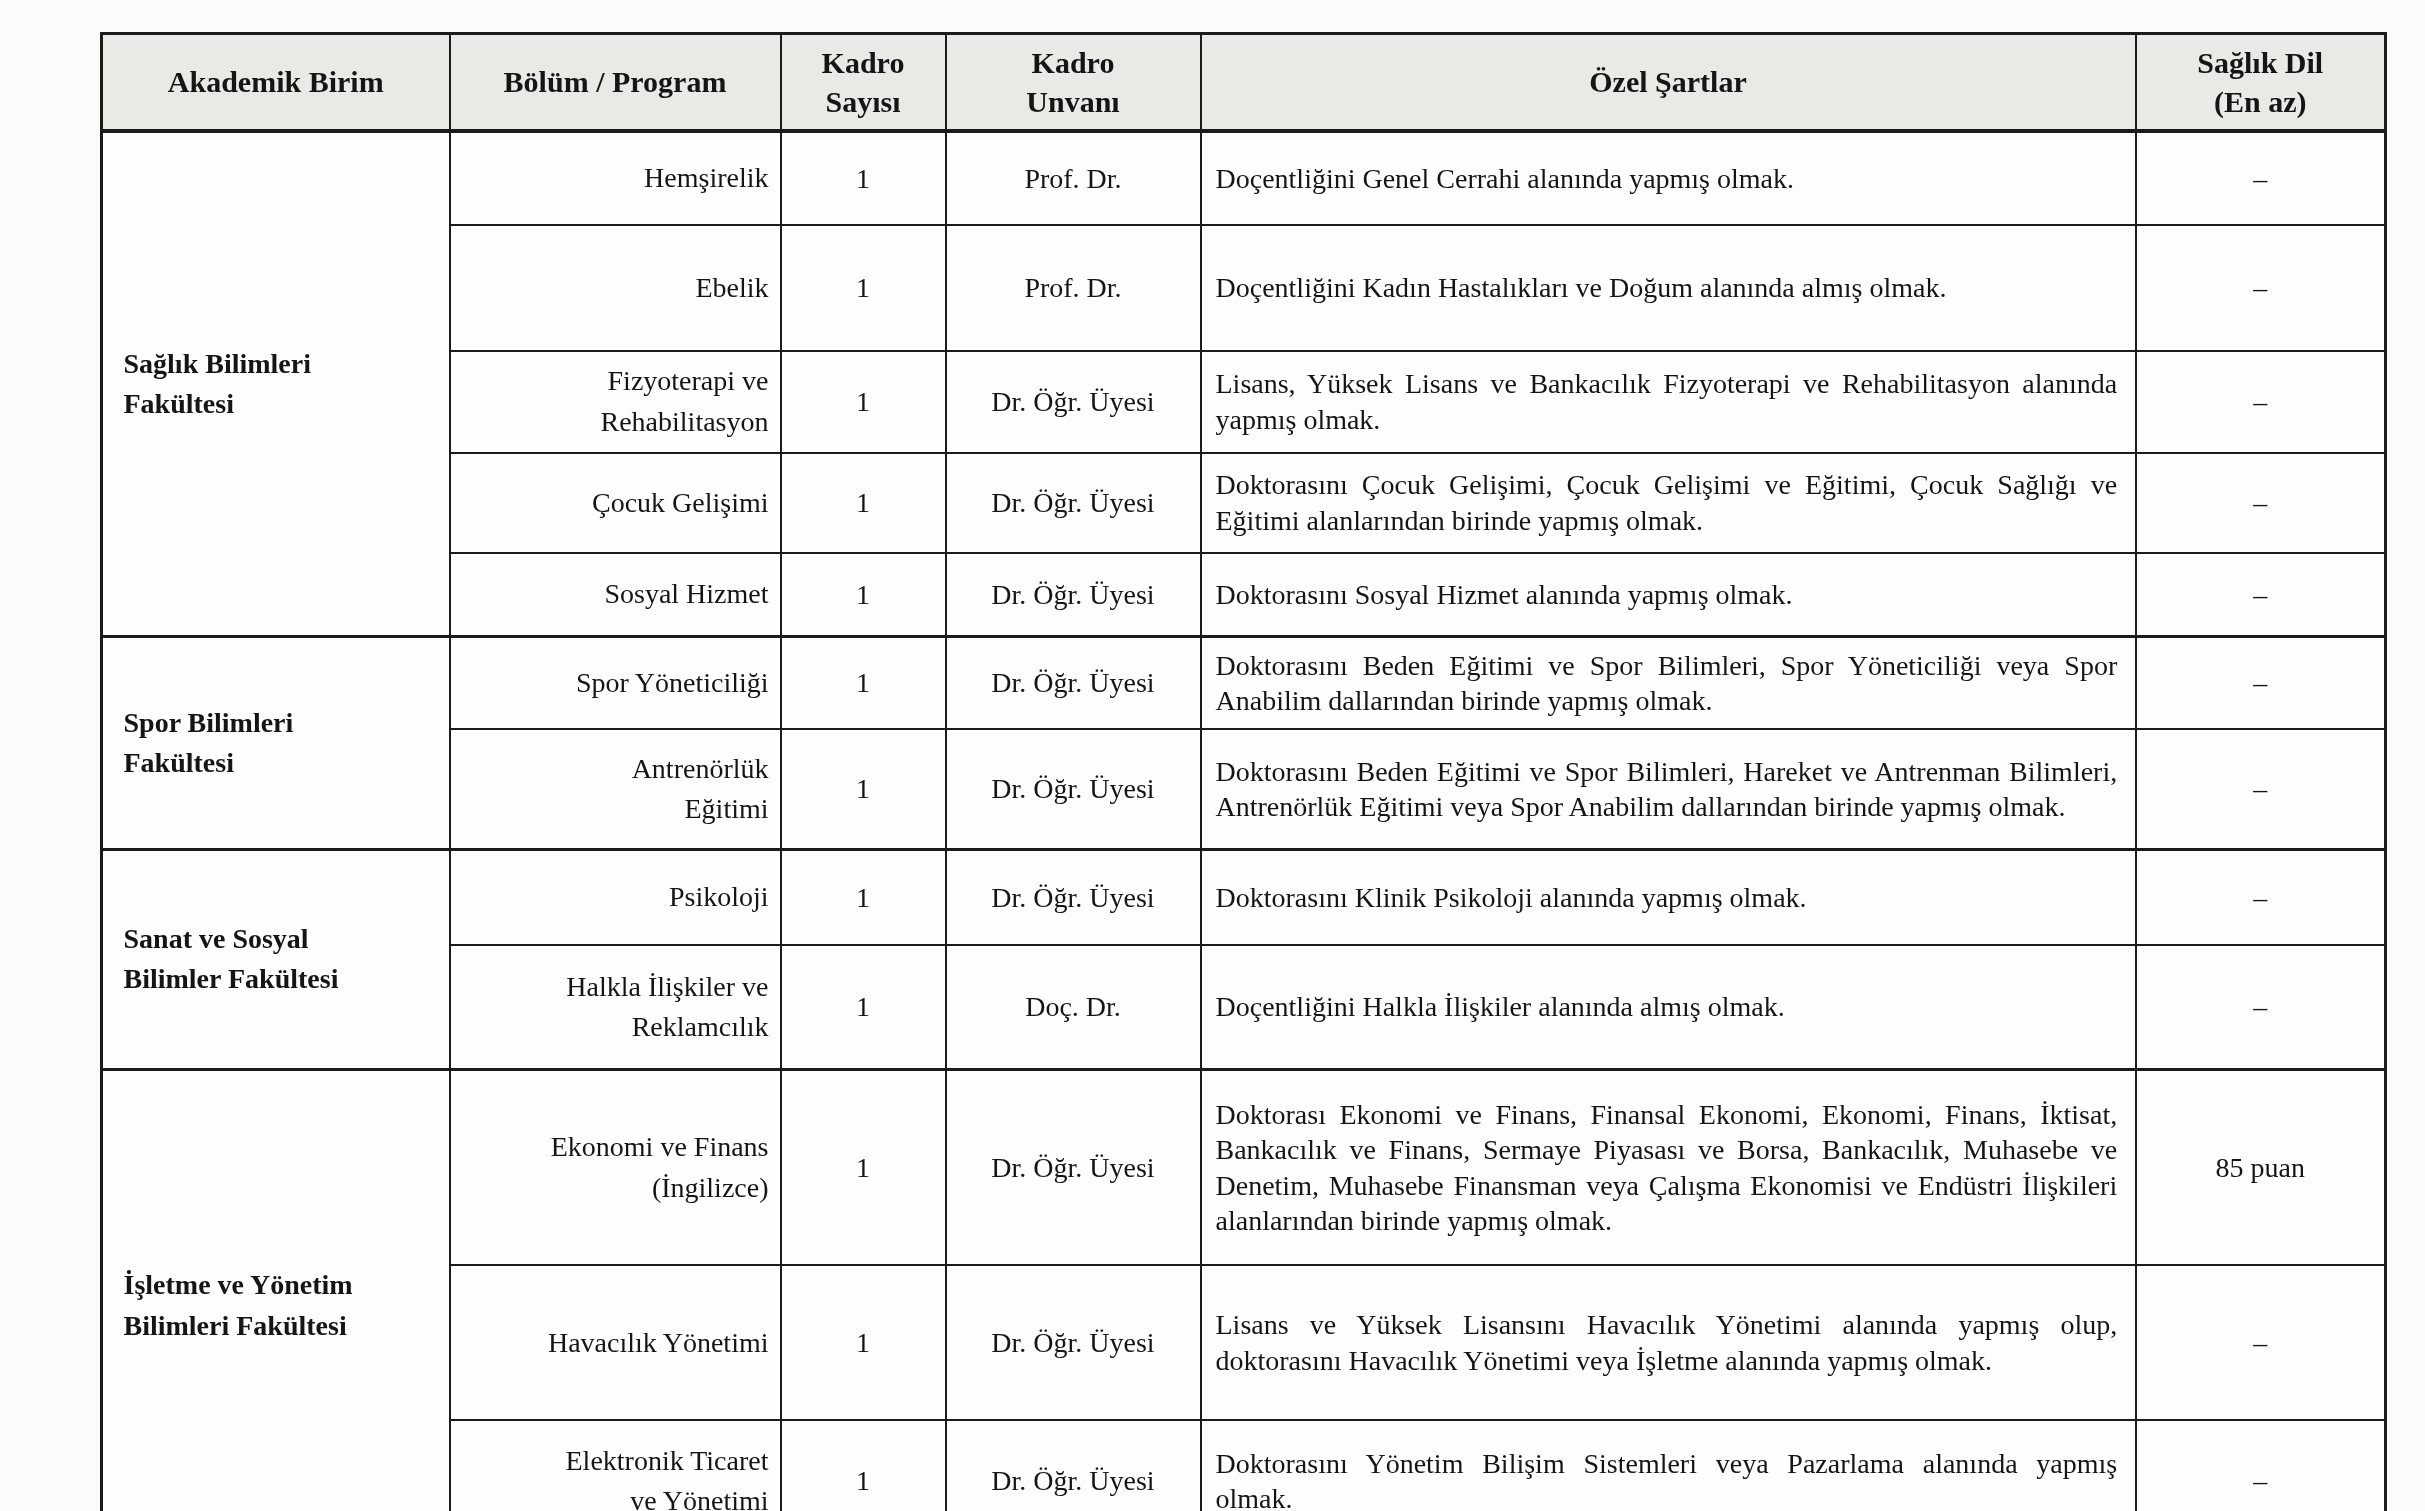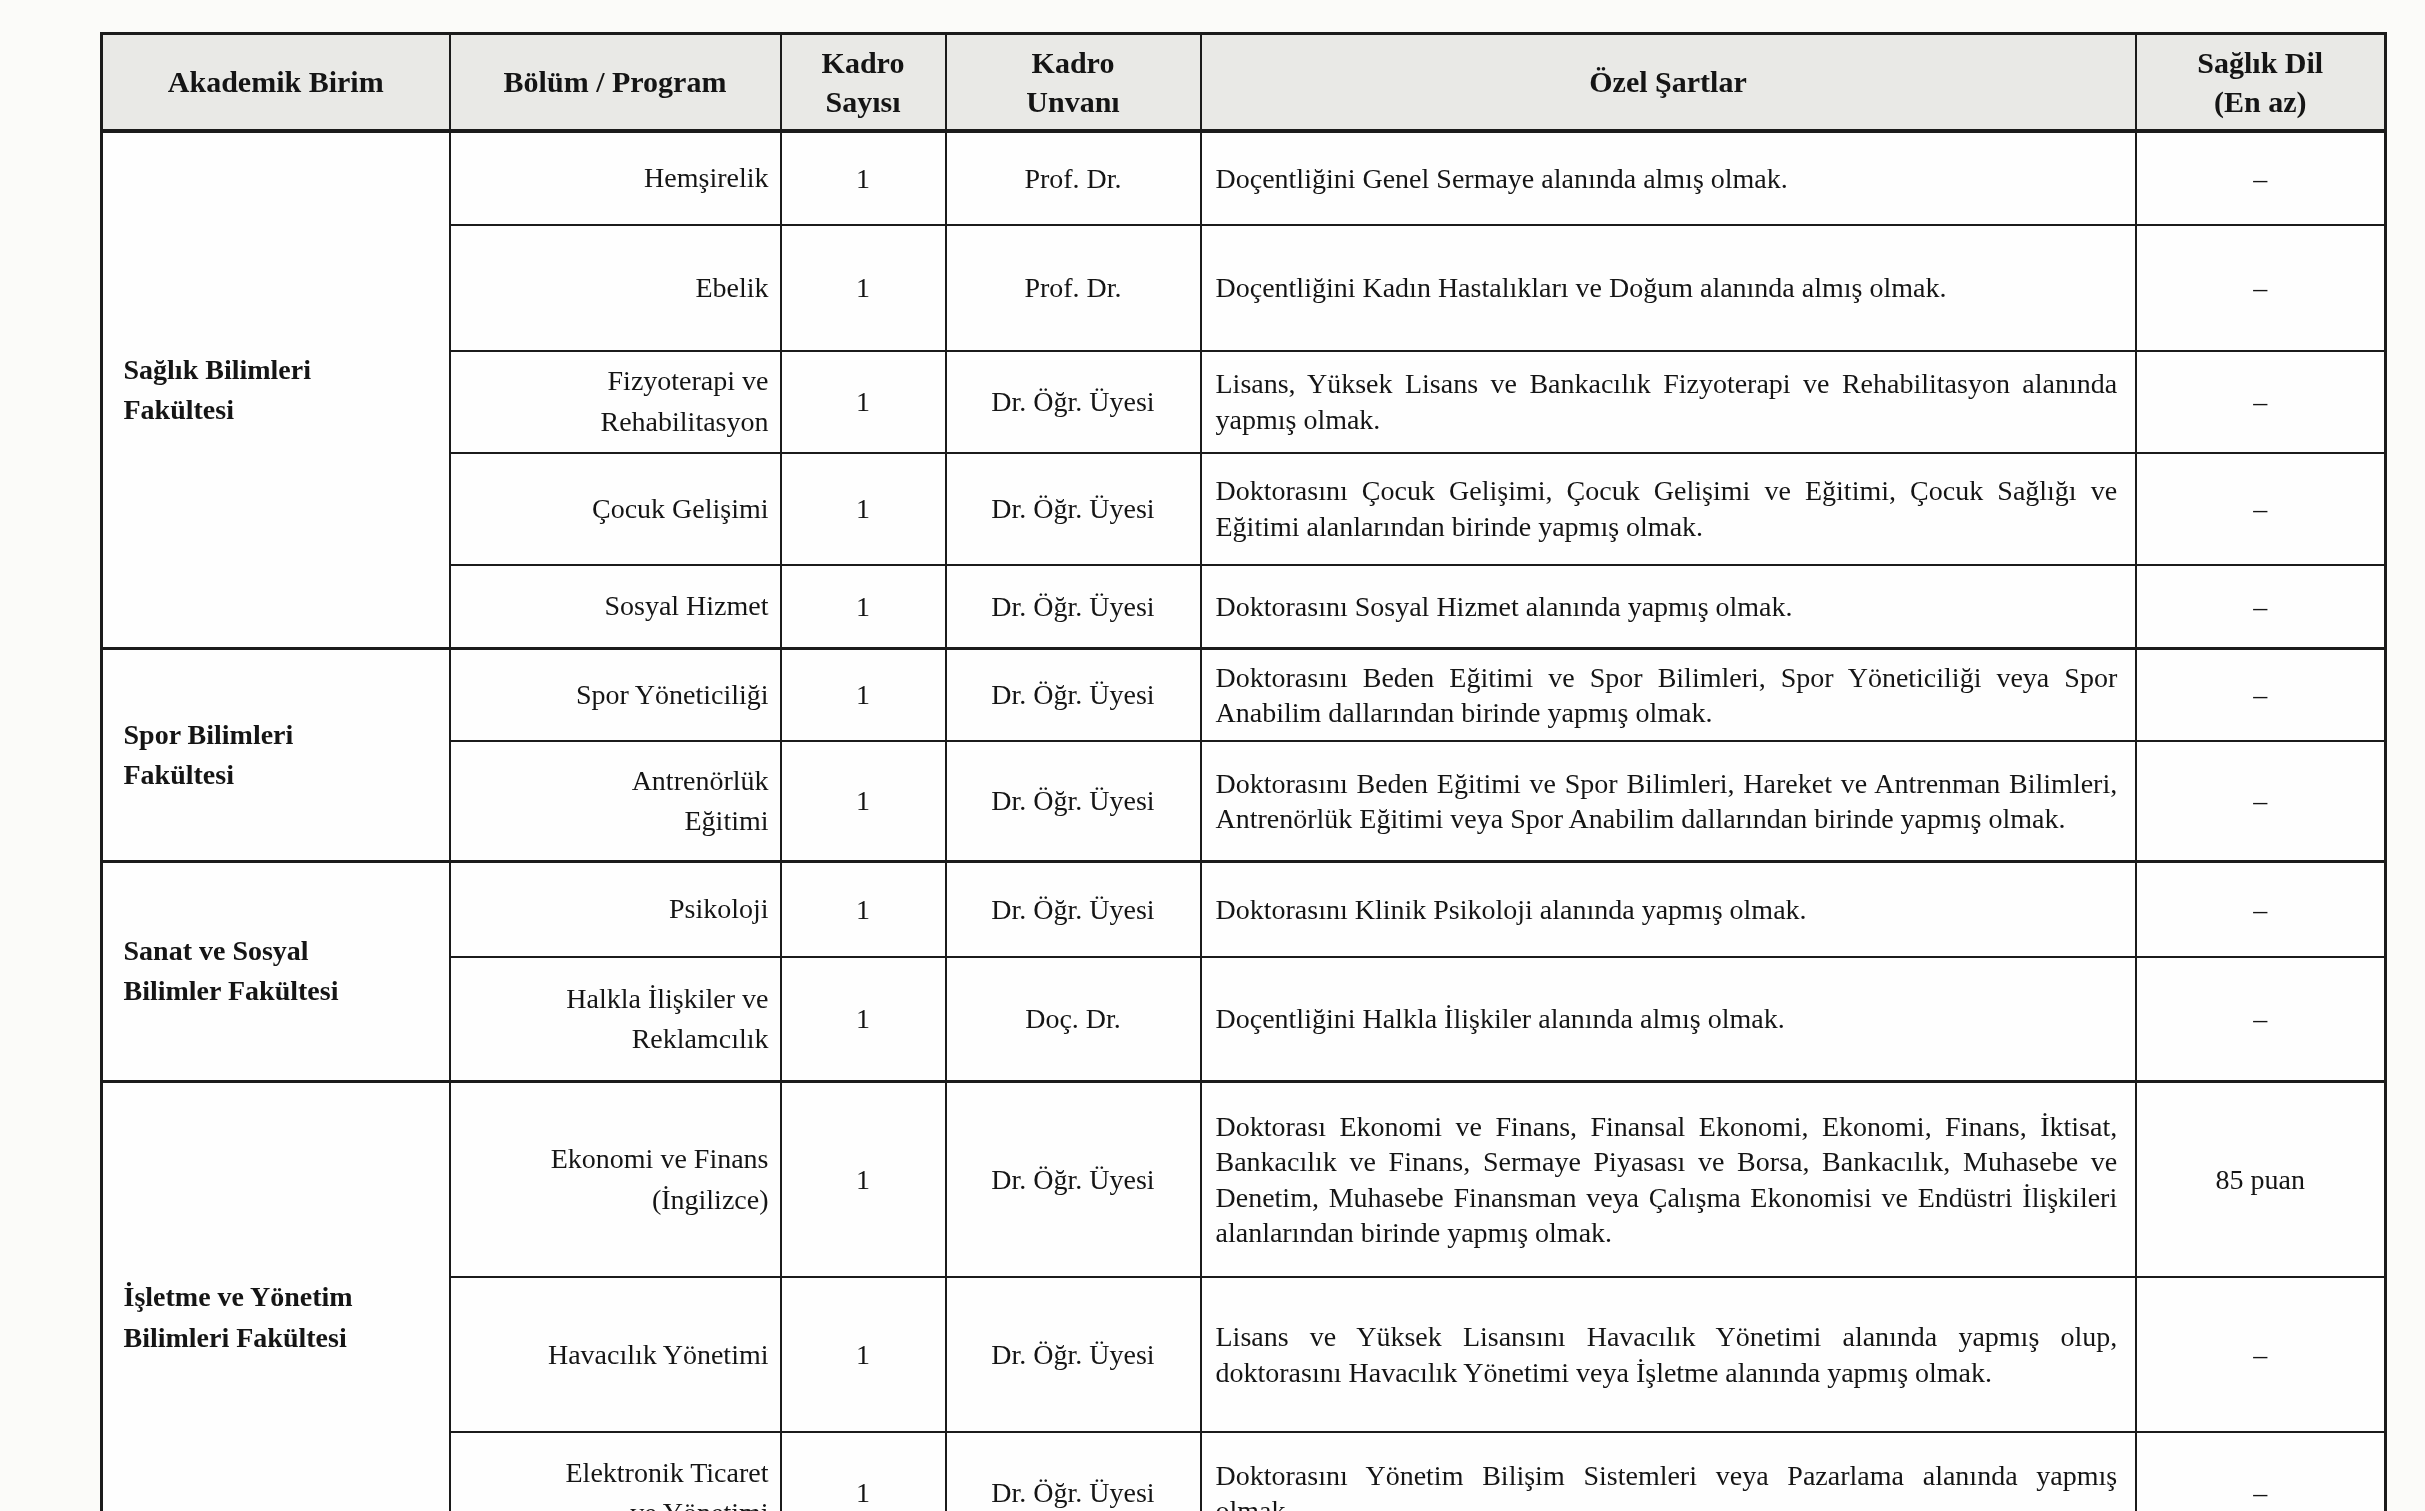--- a/index.html
+++ b/index.html
@@ -85,39 +85,39 @@
     </tr>
   </thead>
   <tbody>
 
     <tr style="height:94px">
       <td class="faculty" rowspan="5">Sağlık Bilimleri
 Fakültesi</td>
       <td class="program">Hemşirelik</td>
       <td class="count">1</td>
       <td class="title">Prof. Dr.</td>
-      <td class="reqs">Doçentliğini Genel Sermaye alanında almış olmak.</td>
+      <td class="reqs">Doçentliğini Genel Cerrahi alanında yapmış olmak.</td>
       <td class="lang">–</td>
     </tr>
     <tr style="height:126px">
       <td class="program">Ebelik</td>
       <td class="count">1</td>
       <td class="title">Prof. Dr.</td>
       <td class="reqs">Doçentliğini Kadın Hastalıkları ve Doğum alanında almış olmak.</td>
       <td class="lang">–</td>
     </tr>
     <tr style="height:92px">
       <td class="program">Fizyoterapi ve
 Rehabilitasyon</td>
       <td class="count">1</td>
       <td class="title">Dr. Öğr. Üyesi</td>
       <td class="reqs">Lisans, Yüksek Lisans ve Bankacılık Fizyoterapi ve Rehabilitasyon alanında yapmış olmak.</td>
       <td class="lang">–</td>
     </tr>
-    <tr style="height:112px">
+    <tr style="height:100px">
       <td class="program">Çocuk Gelişimi</td>
       <td class="count">1</td>
       <td class="title">Dr. Öğr. Üyesi</td>
       <td class="reqs">Doktorasını Çocuk Gelişimi, Çocuk Gelişimi ve Eğitimi, Çocuk Sağlığı ve Eğitimi alanlarından birinde yapmış olmak.</td>
       <td class="lang">–</td>
     </tr>
     <tr style="height:84px">
       <td class="program">Sosyal Hizmet</td>
       <td class="count">1</td>
       <td class="title">Dr. Öğr. Üyesi</td>

